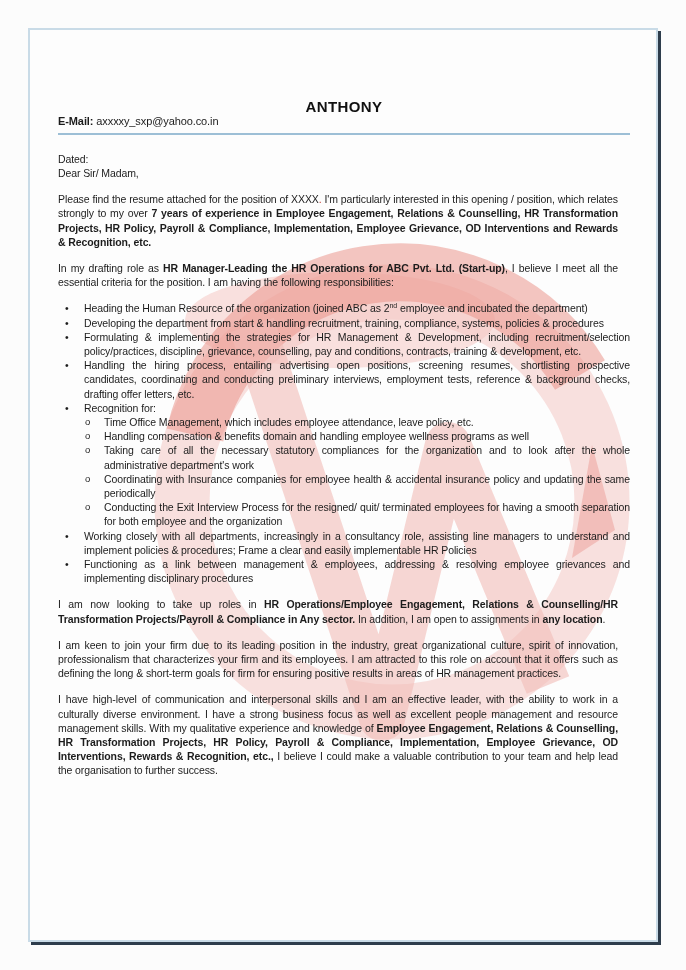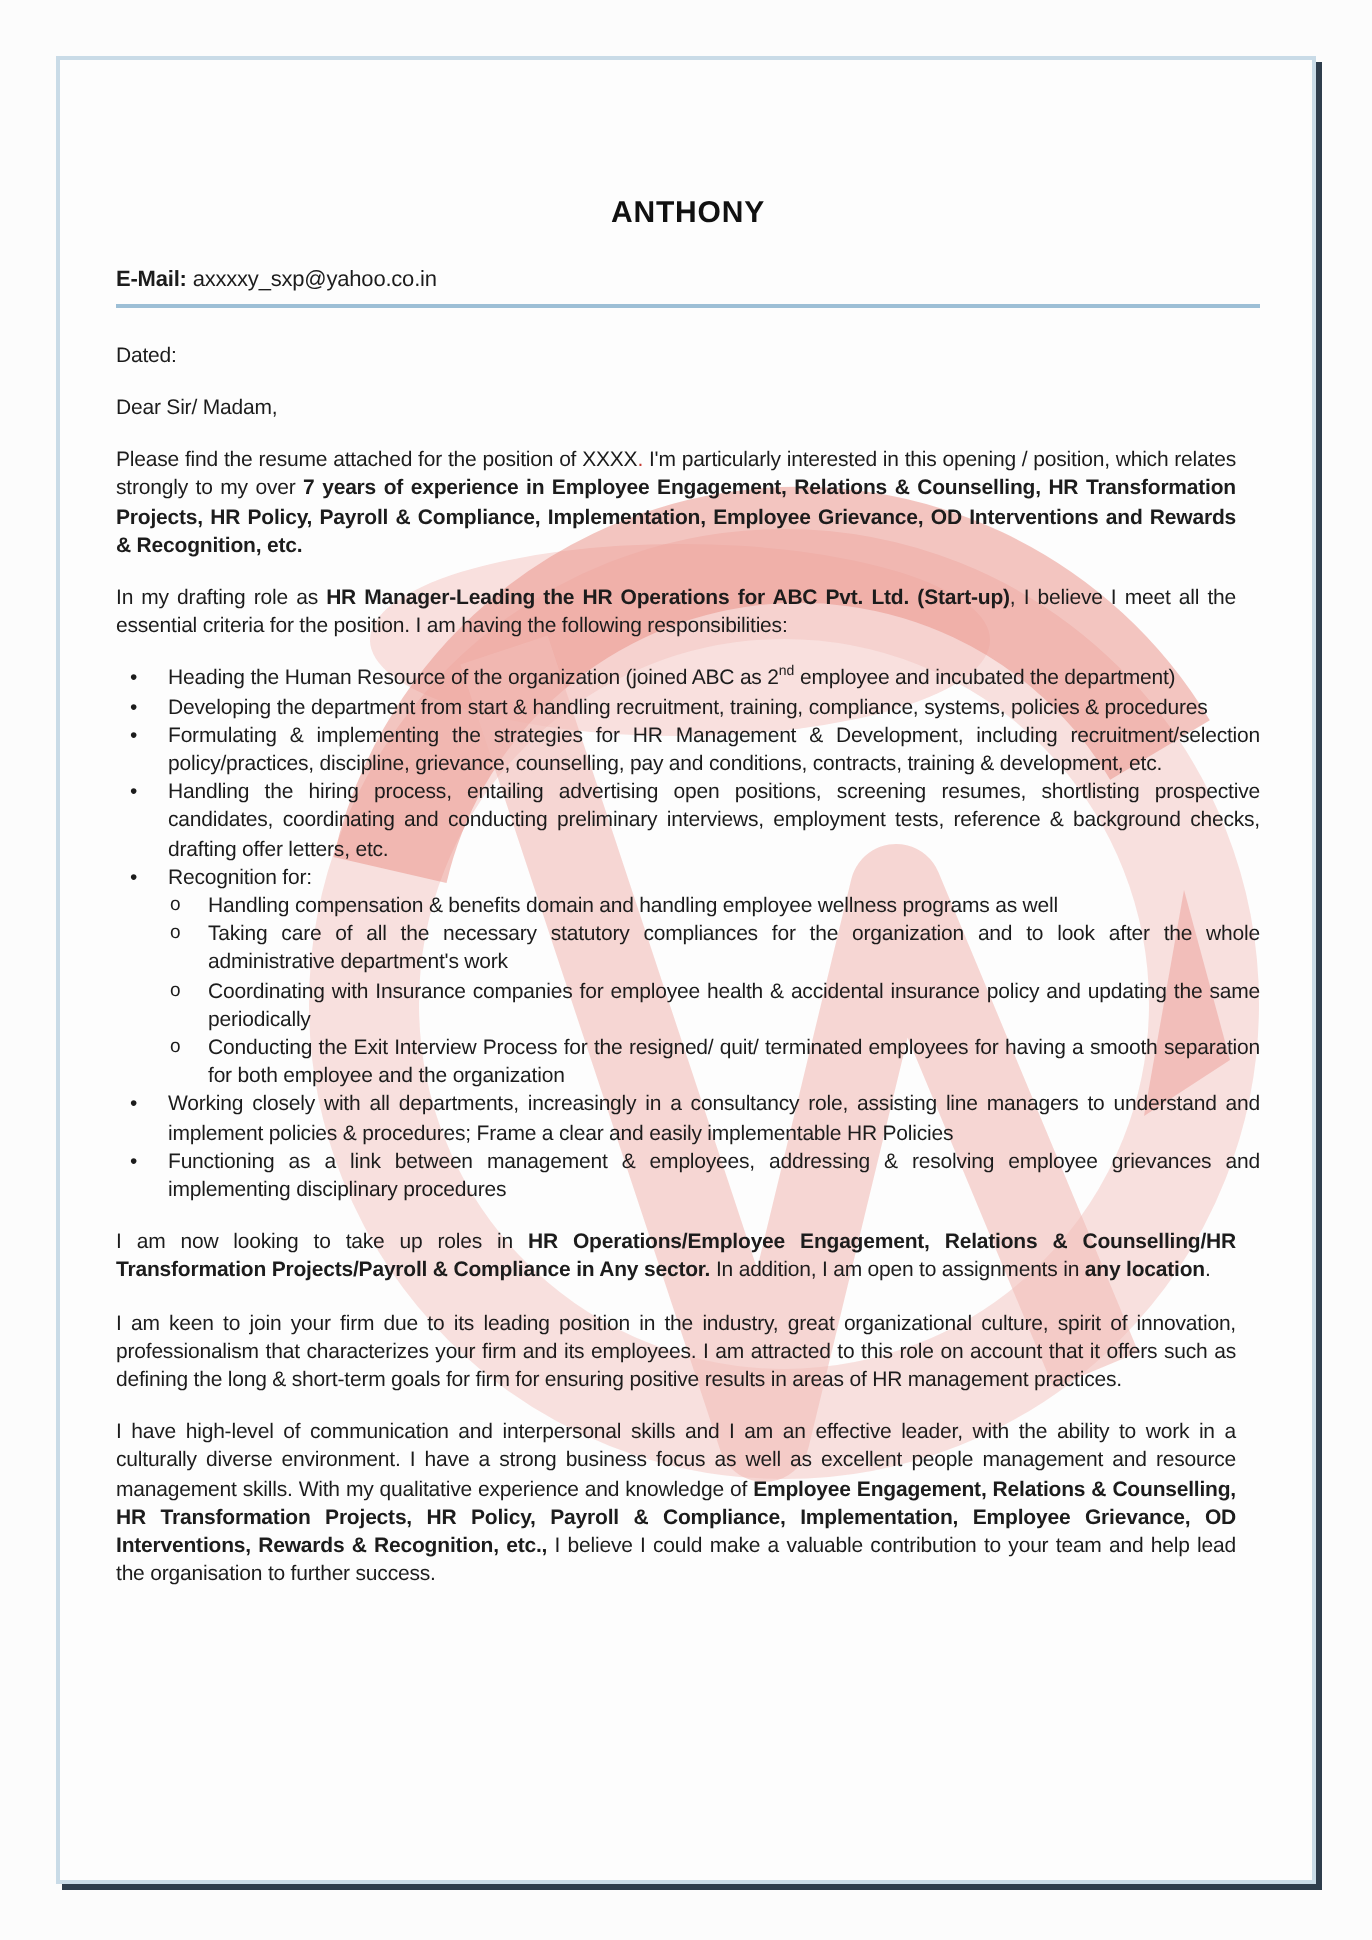--- a/index.html
+++ b/index.html
@@ -27,28 +27,28 @@
     padding:70px 26px 0 28px;
     color:#1c1c1c;
     font-size:10.5px;
     line-height:14.2px;
     letter-spacing:-0.1px;
   }
   .title {
     text-align:center;
     font-size:15px; font-weight:bold;
     letter-spacing:0.4px;
-    margin:0 0 19px 0;
+    margin:0 0 0 0;
     color:#111;
   }
   .contact-line { font-size:11px; line-height:14.5px; }
   .contact-line b { font-weight:bold; }
   .rule { height:2px; background:#9dbfd6; margin:4px 0 0 0; }
   .meta-dated { margin-top:17px; }
-  .meta-salutation { margin-top:12px; }
+  .meta-salutation { margin-top:0; }
   .para { text-align:justify; margin:12px 12px 0 0; }
   .para b, li b { font-weight:bold; }
   ul.bullets, ul.subbullets {
     list-style:none; margin:12px 0 0 0; padding:0; text-align:justify;
   }
   ul.bullets + ul.subbullets, ul.subbullets + ul.bullets { margin-top:0; }
   ul.bullets li { position:relative; padding-left:26px; }
   ul.bullets li::before { content:"\2022"; position:absolute; left:7px; }
   ul.subbullets li { position:relative; padding-left:46px; }
   ul.subbullets li::before { content:"o"; position:absolute; left:27px; font-size:9.5px; }
@@ -81,20 +81,21 @@
         <p class="para"><span>Please find the resume attached for the position of XXXX</span><span style="color: rgb(196, 58, 50);">.</span><span> I'm particularly interested in this opening / position, which relates strongly to my over </span><b>7 years of experience in Employee Engagement, Relations &amp; Counselling, HR Transformation Projects, HR Policy, Payroll &amp; Compliance, Implementation, Employee Grievance, OD Interventions and Rewards &amp; Recognition, etc.</b></p>
         <p class="para"><span>In my drafting role as </span><b>HR Manager-Leading the HR Operations for ABC Pvt. Ltd. (Start-up)</b><span>, I believe I meet all the essential criteria for the position. I am having the following responsibilities:</span></p>
         <ul class="bullets">
           <li><span>Heading the Human Resource of the organization (joined ABC as 2</span><span class="sup">nd</span><span> employee and incubated the department)</span></li>
           <li><span>Developing the department from start &amp; handling recruitment, training, compliance, systems, policies &amp; procedures</span></li>
           <li><span>Formulating &amp; implementing the strategies for HR Management &amp; Development, including recruitment/selection policy/practices, discipline, grievance, counselling, pay and conditions, contracts, training &amp; development, etc.</span></li>
           <li><span>Handling the hiring process, entailing advertising open positions, screening resumes, shortlisting prospective candidates, coordinating and conducting preliminary interviews, employment tests, reference &amp; background checks, drafting offer letters, etc.</span></li>
           <li><span>Recognition for:</span></li>
         </ul>
         <ul class="subbullets">
+          <li><span>Time Office Management, which includes employee attendance, leave policy, etc.</span></li>
           <li><span>Handling compensation &amp; benefits domain and handling employee wellness programs as well</span></li>
           <li><span>Taking care of all the necessary statutory compliances for the organization and to look after the whole administrative department's work</span></li>
           <li><span>Coordinating with Insurance companies for employee health &amp; accidental insurance policy and updating the same periodically</span></li>
           <li><span>Conducting the Exit Interview Process for the resigned/ quit/ terminated employees for having a smooth separation for both employee and the organization</span></li>
         </ul>
         <ul class="bullets">
           <li><span>Working closely with all departments, increasingly in a consultancy role, assisting line managers to understand and implement policies &amp; procedures; Frame a clear and easily implementable HR Policies</span></li>
           <li><span>Functioning as a link between management &amp; employees, addressing &amp; resolving employee grievances and implementing disciplinary procedures</span></li>
         </ul>
         <p class="para"><span>I am now looking to take up roles in </span><b>HR Operations/Employee Engagement, Relations &amp; Counselling/HR Transformation Projects/Payroll &amp; Compliance in Any sector.</b><span> In addition, I am open to assignments in </span><b>any location</b><span>.</span></p>

